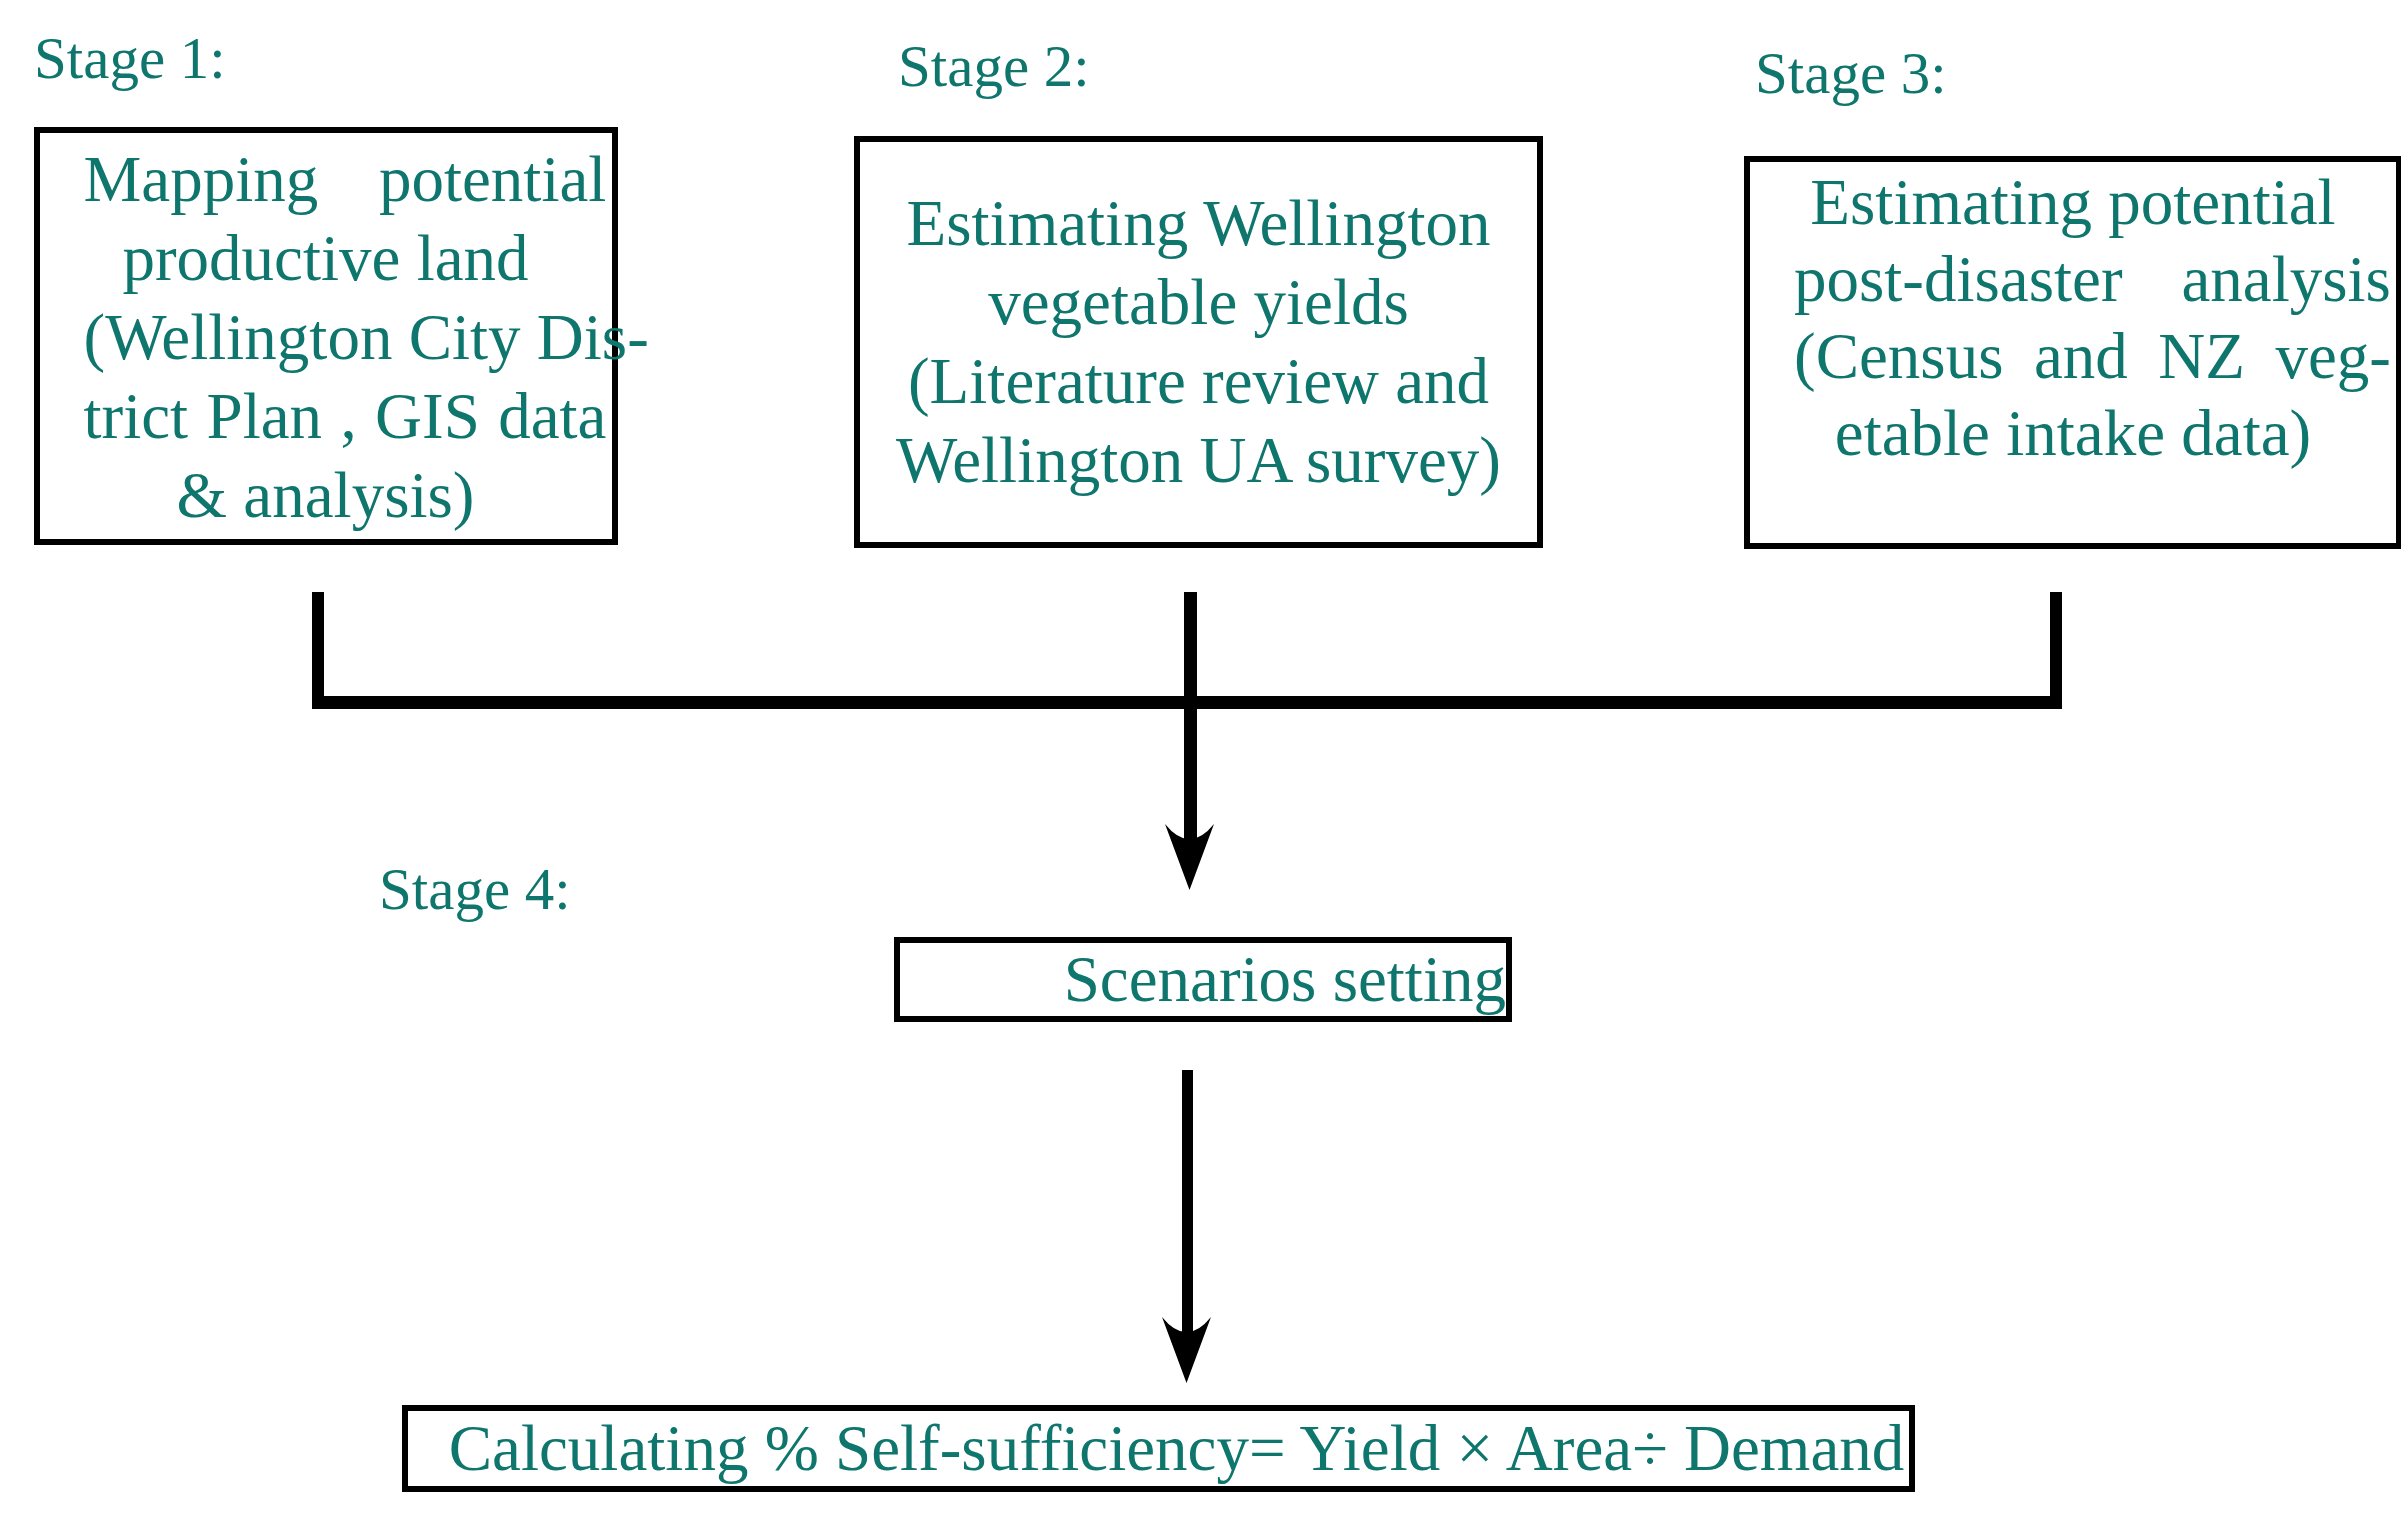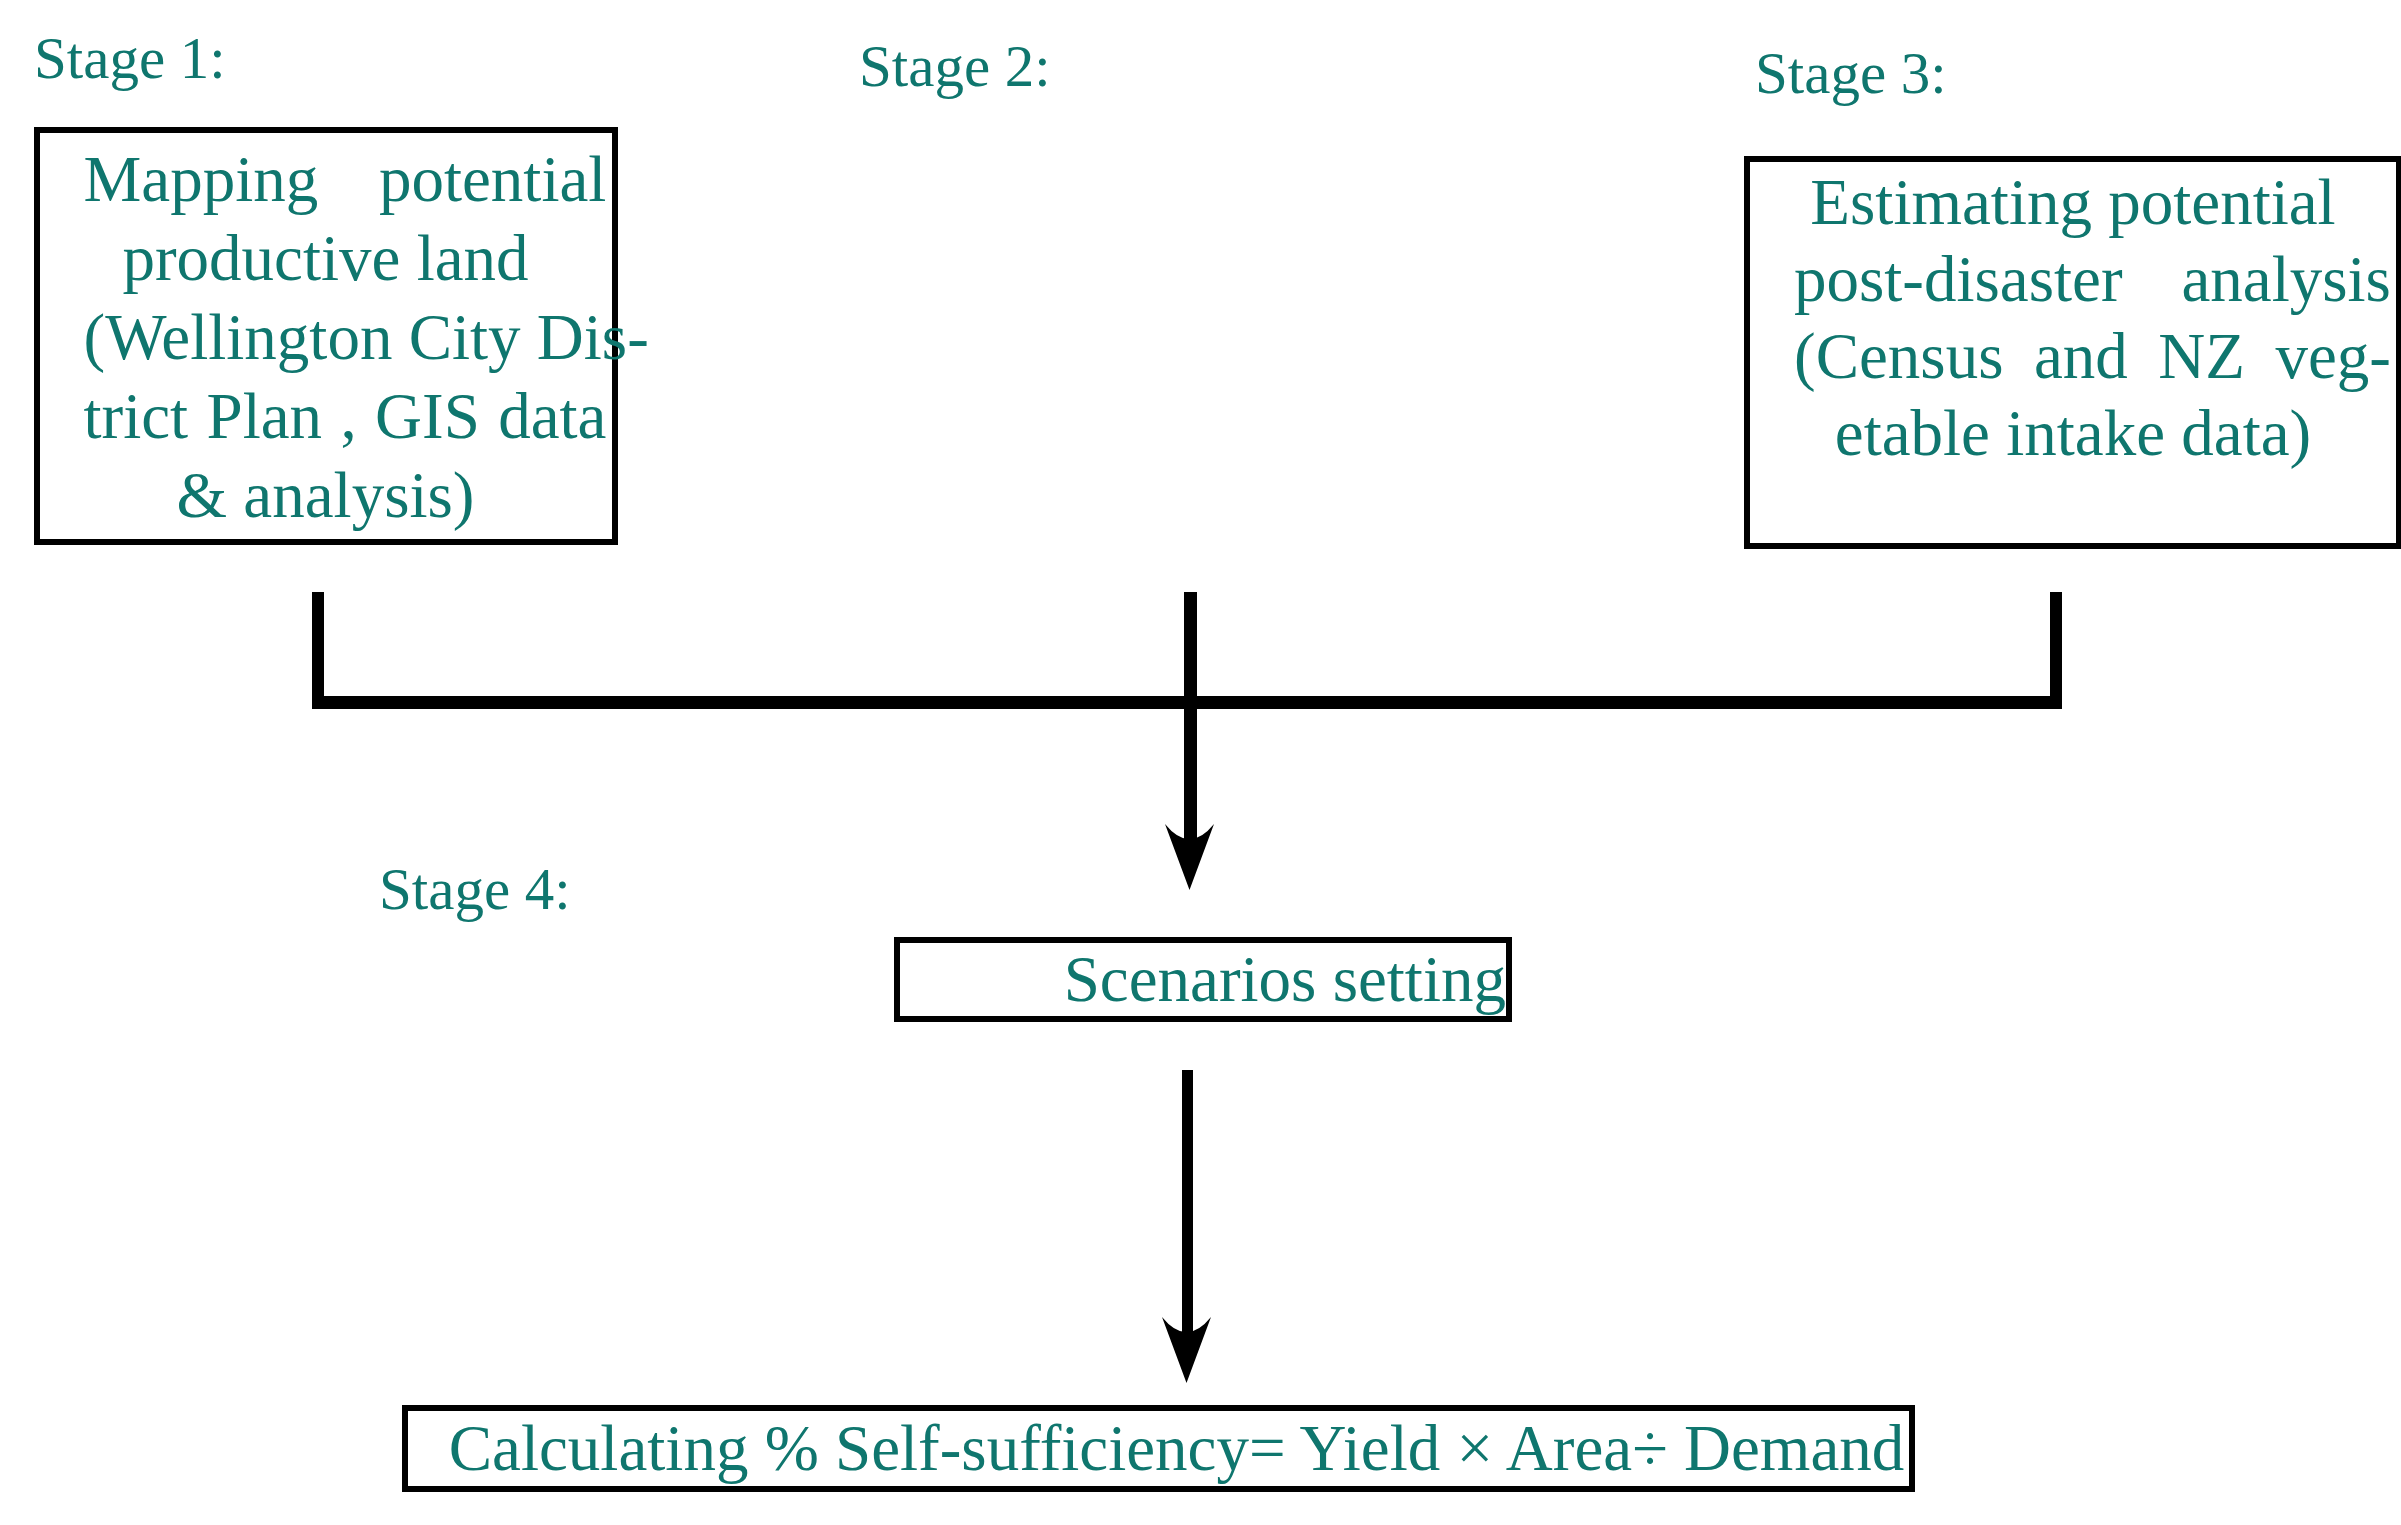--- a/index.html
+++ b/index.html
@@ -4,21 +4,21 @@
 <style>
   html,body{margin:0;padding:0;background:#ffffff;}
   .page{
     position:relative;width:2401px;height:1525px;background:#ffffff;
     font-family:"Liberation Serif","DejaVu Serif",serif;color:#0f766e;overflow:hidden;margin-left:8px;
   }
   .stage-label{
     position:absolute;font-size:59px;line-height:1.1;white-space:nowrap;
   }
   #stage1-label{left:26px;top:25.5px;}
-  #stage2-label{left:851px;top:34px;}
+  #stage2-label{left:890px;top:34px;}
   #stage3-label{left:1747px;top:41px;}
   #stage4-label{left:371px;top:857px;}
   .flow-box{
     position:absolute;border:6.8px solid #000000;background:#ffffff;
     font-size:65px;box-sizing:border-box;
   }
   .flow-box .bline{line-height:79px;padding:0 5.1px;white-space:nowrap;}
   .bline.c{text-align:center;}
   .bline.j{text-align:justify;text-align-last:justify;padding-left:44px;}
   #box-stage1{left:25.5px;top:127px;width:584px;height:418px;padding-top:6.8px;}
@@ -54,20 +54,26 @@
   <div class="stage-label" id="stage4-label">Stage 4:</div>
 
   <div class="flow-box" id="box-stage1">
     <div class="bline j">Mapping potential</div>
     <div class="bline c">productive land</div>
     <div class="bline j">(Wellington City Dis-</div>
     <div class="bline j">trict Plan , GIS data</div>
     <div class="bline c">&amp; analysis)</div>
   </div>
 
+  <div class="flow-box" id="box-stage2">
+    <div class="bline c">Estimating Wellington</div>
+    <div class="bline c">vegetable yields</div>
+    <div class="bline c">(Literature review and</div>
+    <div class="bline c">Wellington UA survey)</div>
+  </div>
 
   <div class="flow-box" id="box-stage3">
     <div class="bline c">Estimating potential</div>
     <div class="bline j">post-disaster analysis</div>
     <div class="bline j">(Census and NZ veg-</div>
     <div class="bline c">etable intake data)</div>
   </div>
 
   <div class="conn" id="conn-left-vert"></div>
   <div class="conn" id="conn-right-vert"></div>

